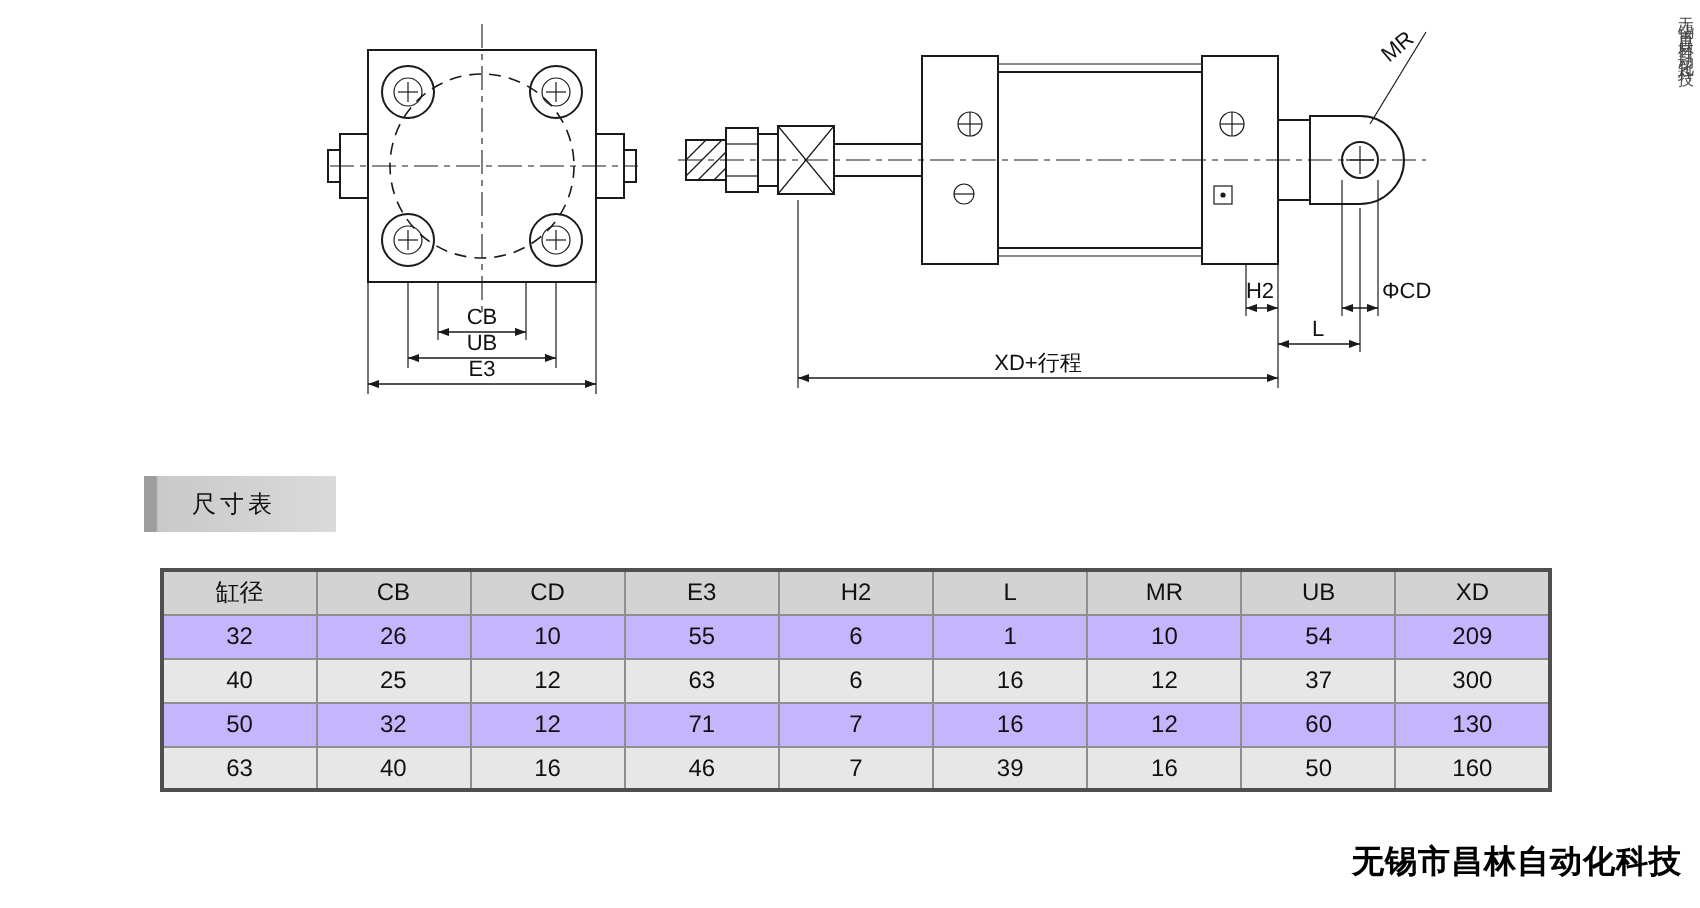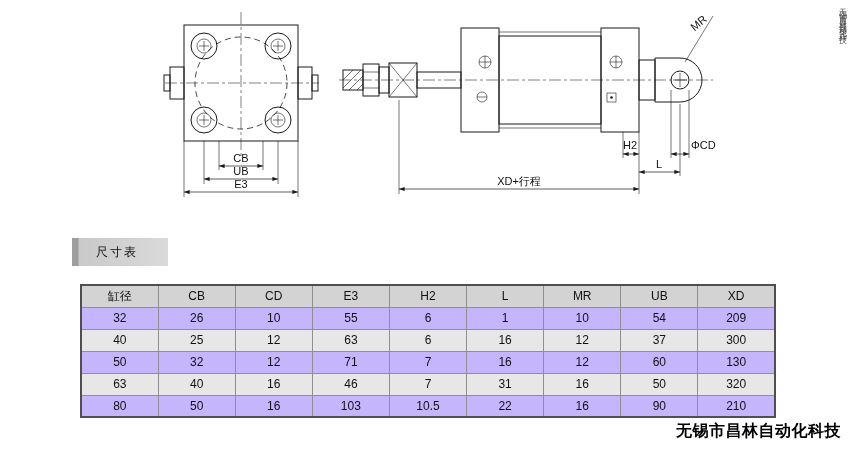--- a/index.html
+++ b/index.html
@@ -242,35 +242,24 @@
           <td>12</td>
           <td>60</td>
           <td>130</td>
         </tr>
         <tr>
           <td>63</td>
           <td>40</td>
           <td>16</td>
           <td>46</td>
           <td>7</td>
-          <td>31</td>
+          <td>39</td>
           <td>16</td>
           <td>50</td>
-          <td>320</td>
-        </tr>
-        <tr>
-          <td>80</td>
-          <td>50</td>
-          <td>16</td>
-          <td>103</td>
-          <td>10.5</td>
-          <td>22</td>
-          <td>16</td>
-          <td>90</td>
-          <td>210</td>
+          <td>160</td>
         </tr>
       </tbody>
   </table>
 
   <div class="watermark-bottom">无锡市昌林自动化科技</div>
   <div class="watermark-side">无锡市昌林自动化科技</div>
 
 </div>
 
 </body></html>

